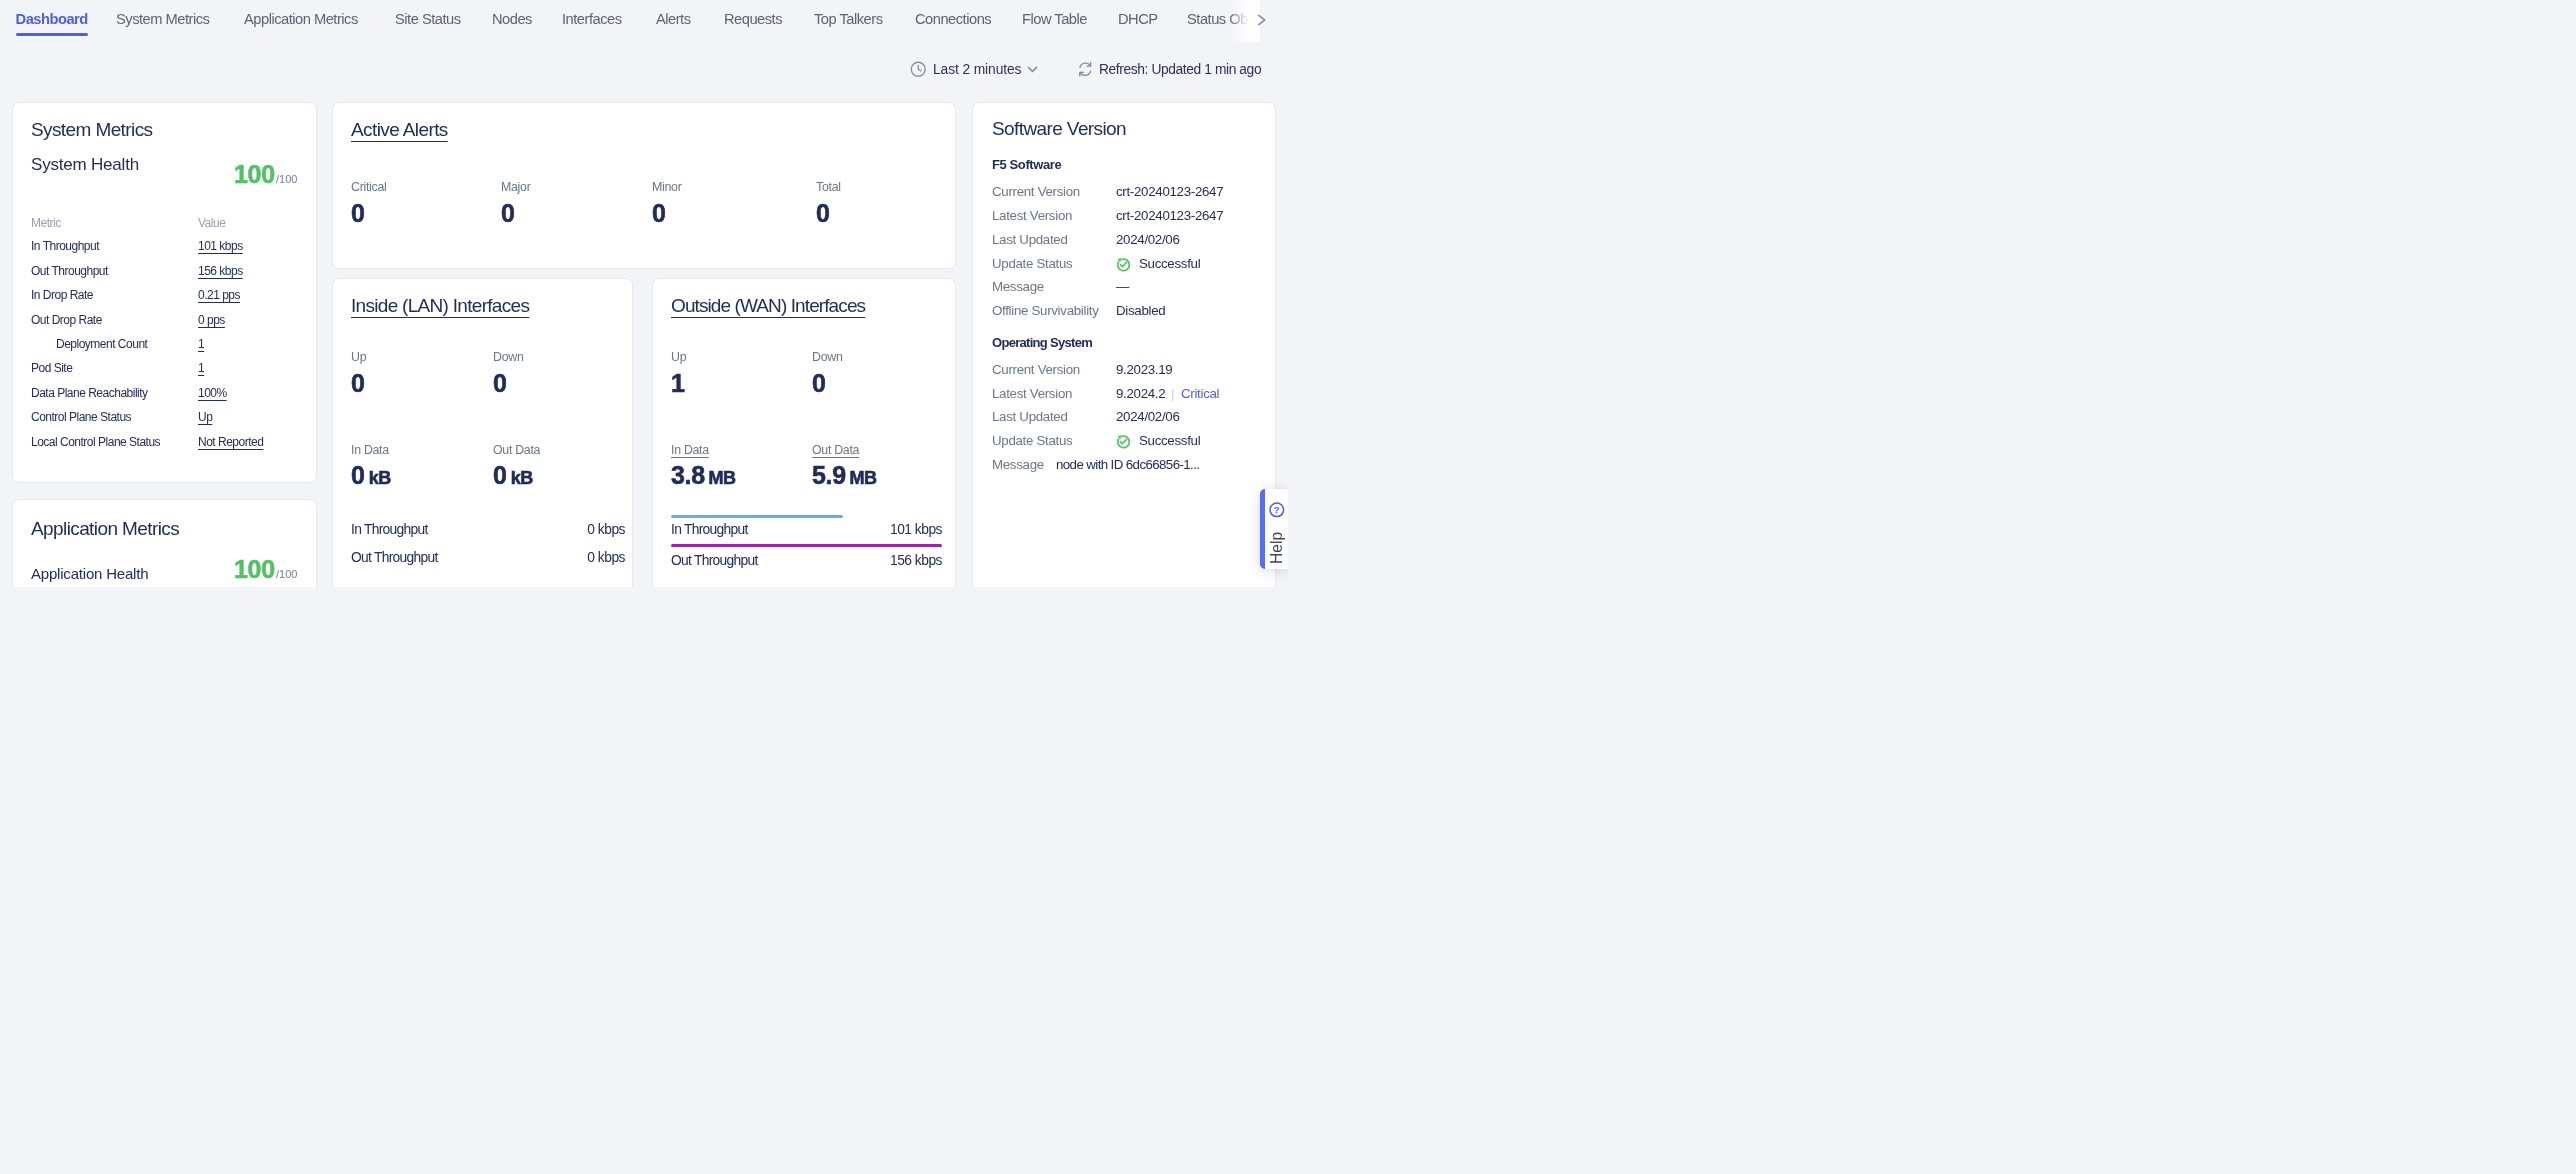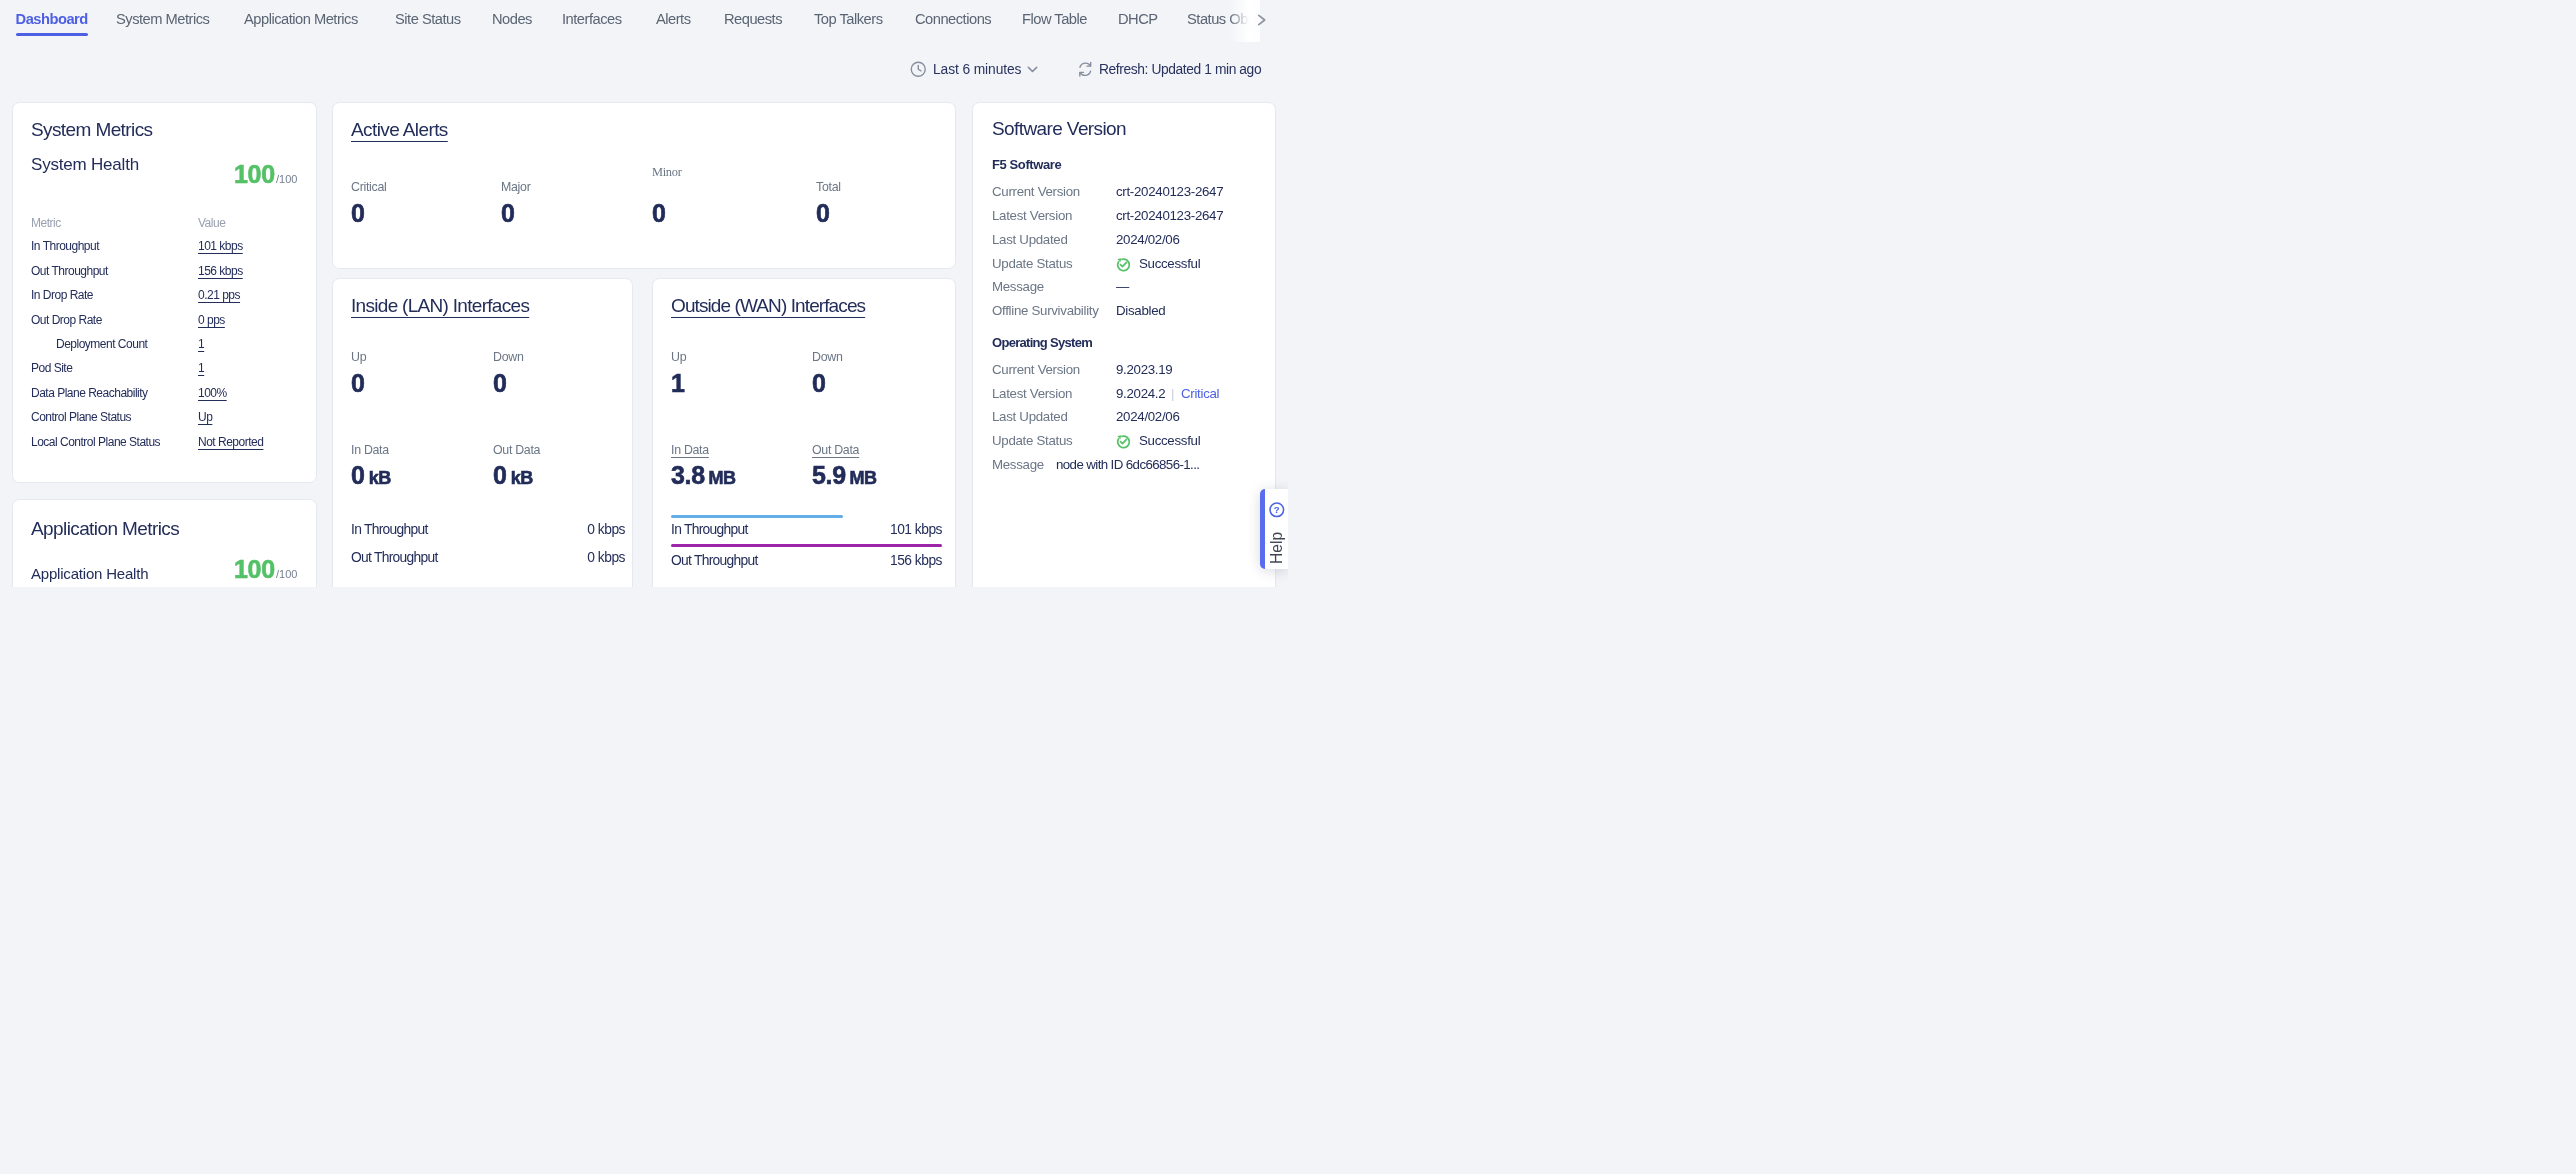--- a/index.html
+++ b/index.html
@@ -42,21 +42,21 @@
 <div style="position:absolute; left:1229px; top:0; width:31px; height:42px; background:linear-gradient(90deg, rgba(255,255,255,0) 0%, #ffffff 65%, #fdfdfe 100%);"></div>
 <div style="position:absolute; left:1260px; top:0; width:27.5px; height:42px; background:#f3f4f8;"></div>
 <svg style="position:absolute; left:1256px; top:13.8px;" width="11" height="12" viewBox="0 0 12 13">
     <path d="M3 1.5 L9.5 6.5 L3 11.5" fill="none" stroke="#8a92a0" stroke-width="1.8" stroke-linecap="round" stroke-linejoin="round"></path>
   </svg>
 
 <svg style="position:absolute; left:910px; top:61px;" width="16.5" height="16.5" viewBox="0 0 18 18">
     <circle cx="9" cy="9" r="7.6" fill="none" stroke="#848e9c" stroke-width="1.5"></circle>
     <path d="M9 4.8 L9 9 L12 10.8" fill="none" stroke="#848e9c" stroke-width="1.5" stroke-linecap="round" stroke-linejoin="round"></path>
   </svg>
-<div class="t" style="left:933px; top:63px; font-size:13.8px; letter-spacing:-0.1px; color:#29335f;">Last 6 minutes</div>
+<div class="t" style="left:933px; top:63px; font-size:13.8px; letter-spacing:-0.1px; color:#29335f;">Last 2 minutes</div>
 <svg style="position:absolute; left:1027px; top:66px;" width="11" height="7.3" viewBox="0 0 12 8">
     <path d="M1.5 1.5 L6 6 L10.5 1.5" fill="none" stroke="#848e9c" stroke-width="1.7" stroke-linecap="round" stroke-linejoin="round"></path>
   </svg>
 <svg style="position:absolute; left:1077px; top:61px;" width="16.5" height="16.5" viewBox="0 0 18 18">
     <path d="M3.2 6.8 A6.3 6.3 0 0 1 14.6 5.3" fill="none" stroke="#848e9c" stroke-width="1.5" stroke-linecap="round"></path>
     <path d="M14.9 1.6 L14.9 5.6 L10.9 5.6" fill="none" stroke="#848e9c" stroke-width="1.5" stroke-linecap="round" stroke-linejoin="round"></path>
     <path d="M14.8 11.2 A6.3 6.3 0 0 1 3.4 12.7" fill="none" stroke="#848e9c" stroke-width="1.5" stroke-linecap="round"></path>
     <path d="M3.1 16.4 L3.1 12.4 L7.1 12.4" fill="none" stroke="#848e9c" stroke-width="1.5" stroke-linecap="round" stroke-linejoin="round"></path>
   </svg>
 <div class="t" style="left:1099px; top:63px; font-size:13.8px; letter-spacing:-0.4px; color:#29335f;">Refresh: Updated 1 min ago</div>
@@ -95,21 +95,21 @@
 <div class="t f13 navy vul" style="left:198px; top:436px;">Not Reported</div>
 
 <div class="t ttl navy" style="left:31px; top:519px;">Application Metrics</div>
 <div class="t navy" style="left:31px; top:566px; font-size:15px; letter-spacing:-0.2px;">Application Health</div>
 <div class="t" style="left:234px; top:557px; font-size:25px; font-weight:bold; color:#54c167; letter-spacing:-0.3px; -webkit-text-stroke:0.6px #54c167;">100</div>
 <div class="t" style="left:276px; top:569px; font-size:11px; color:#767f90;">/100</div>
 
 <div class="t ttl navy hul" style="left:351px; top:120px;">Active Alerts</div>
 <div class="t lbl gray" style="left:351px; top:181px;">Critical</div>
 <div class="t lbl gray" style="left:501px; top:181px;">Major</div>
-<div class="t lbl gray" style="left:652px; top:166px;font-family:Liberation Serif, serif;">Minor</div>
+<div class="t lbl gray" style="left:652px; top:181px;">Minor</div>
 <div class="t lbl gray" style="left:816px; top:181px;">Total</div>
 <div class="t big" style="left:351px; top:201px;">0</div>
 <div class="t big" style="left:501px; top:201px;">0</div>
 <div class="t big" style="left:652px; top:201px;">0</div>
 <div class="t big" style="left:816px; top:201px;">0</div>
 
 <div class="t ttl navy hul" style="left:351px; top:296px; letter-spacing:-0.7px;">Inside (LAN) Interfaces</div>
 <div class="t lbl gray" style="left:351px; top:351px;">Up</div>
 <div class="t lbl gray" style="left:493px; top:351px;">Down</div>
 <div class="t big" style="left:351px; top:371px;">0</div>

